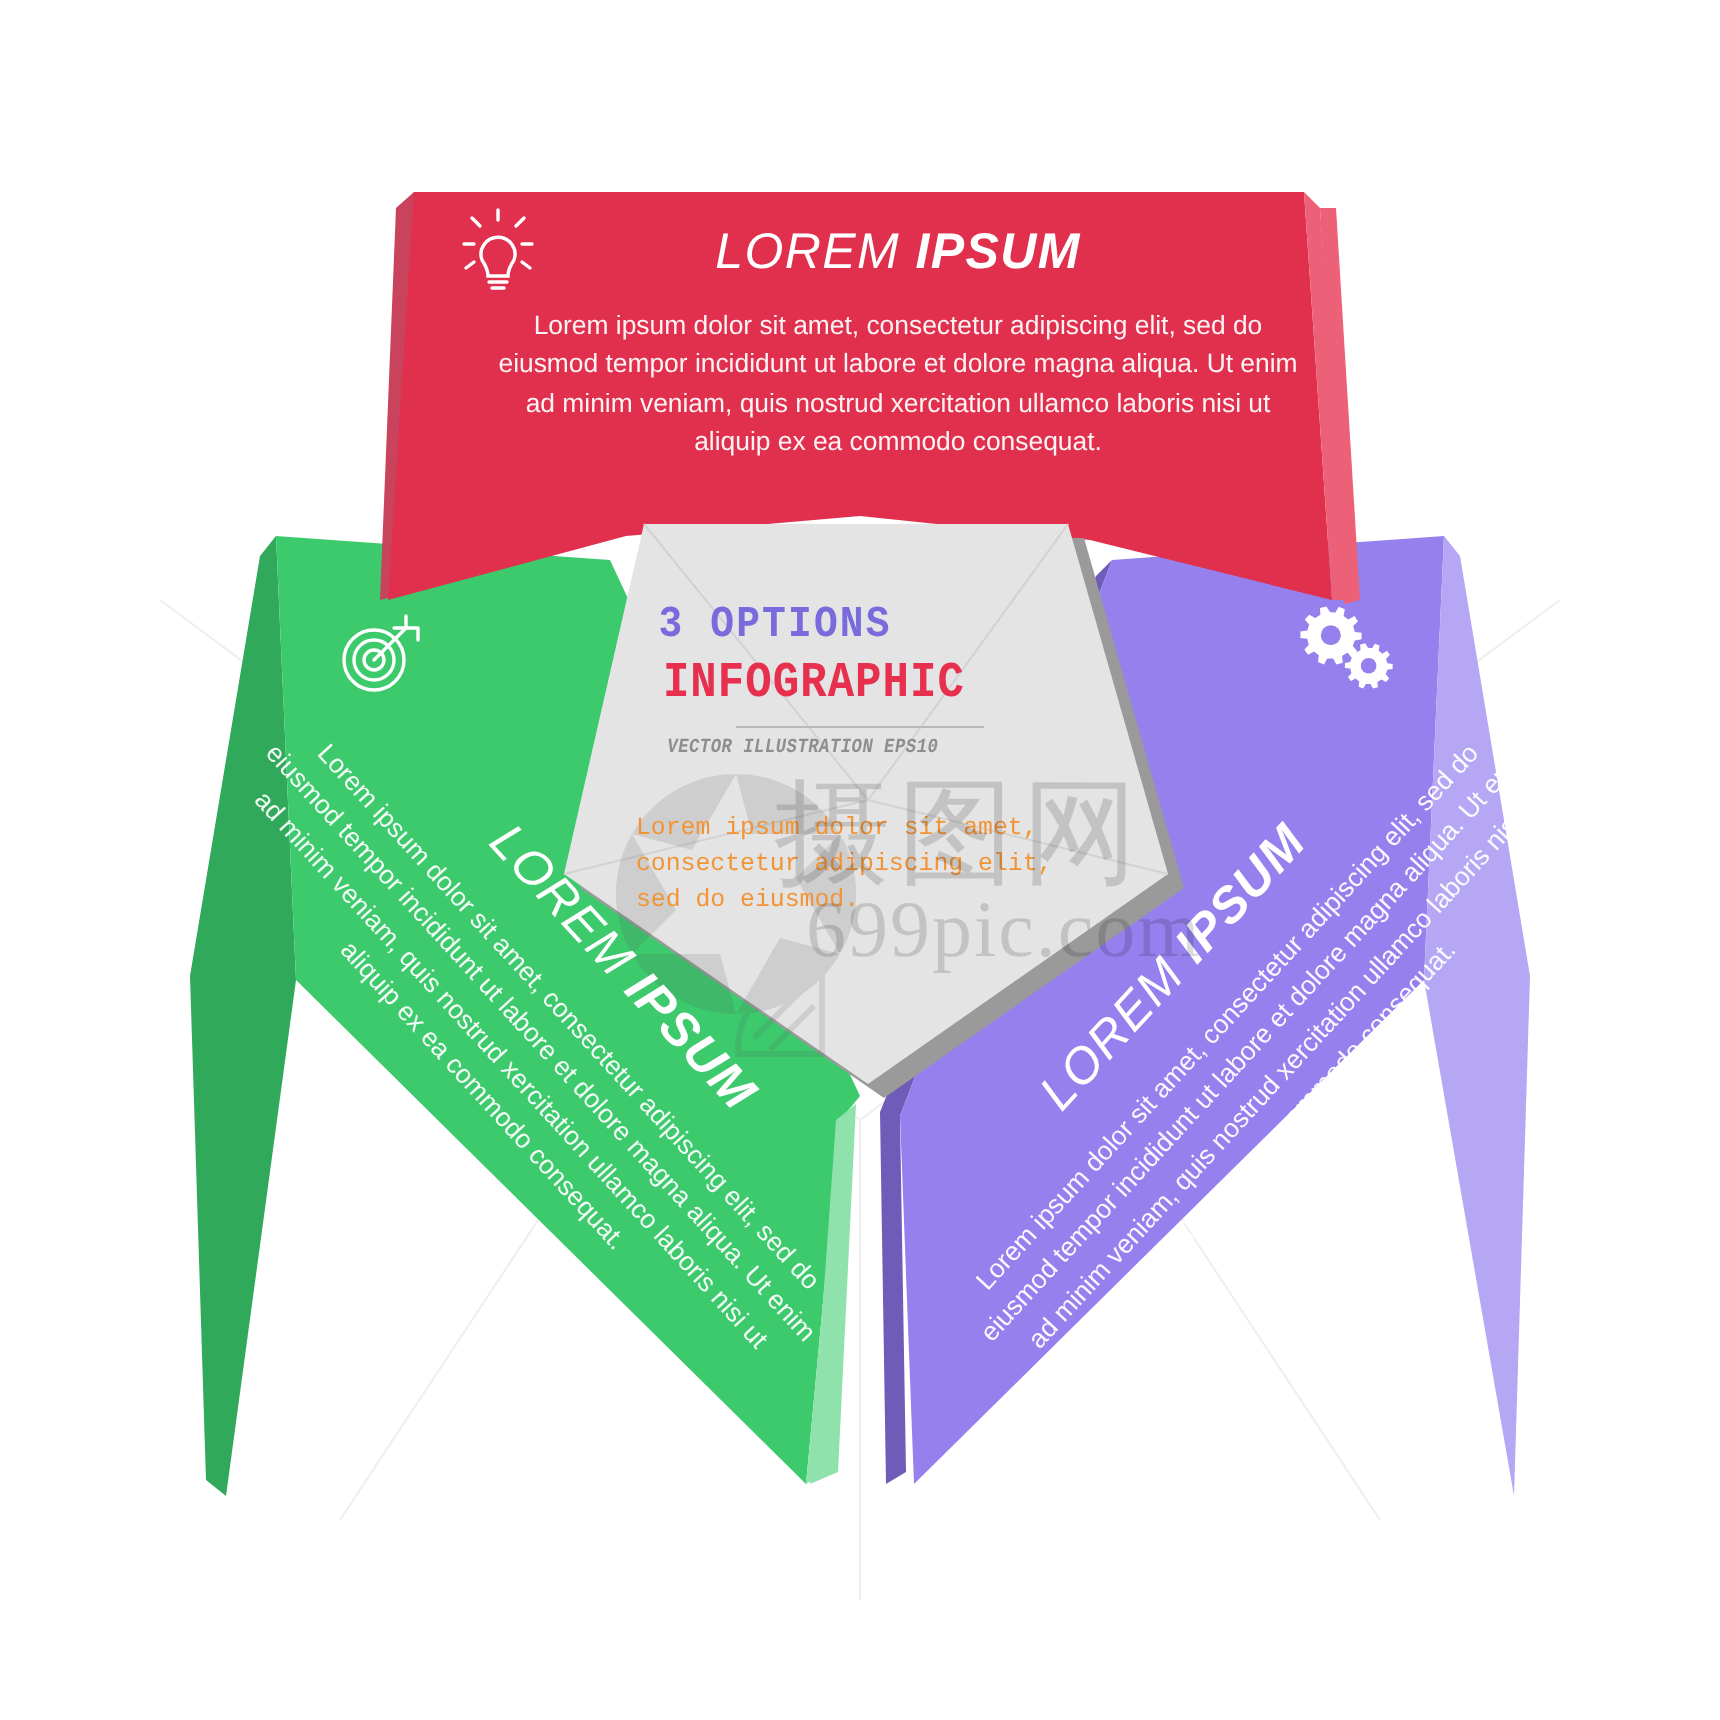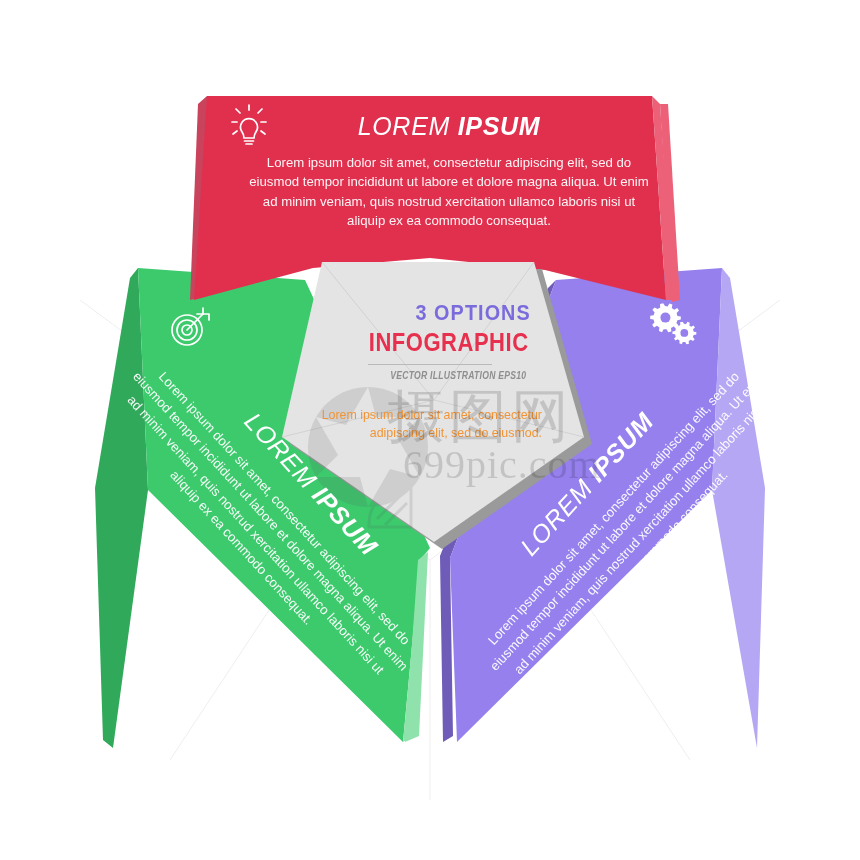--- a/index.html
+++ b/index.html
@@ -86,21 +86,22 @@
     transform: rotate(-47.5deg);
     transform-origin: 50% 50%;
   }
 
   
   #center-text {
     position: absolute;
     left: 318px;
     top: 300px;
     width: 224px;
-    text-align: right;
+    text-align: left;
+    font-family: Liberation Mono, monospace;
   }
   .center-line1 {
     font-size: 22px;
     font-weight: 700;
     letter-spacing: 1.2px;
     color: #7a6bdd;
     margin: 0;
     font-stretch: condensed;
     transform: scaleX(0.9);
   }

